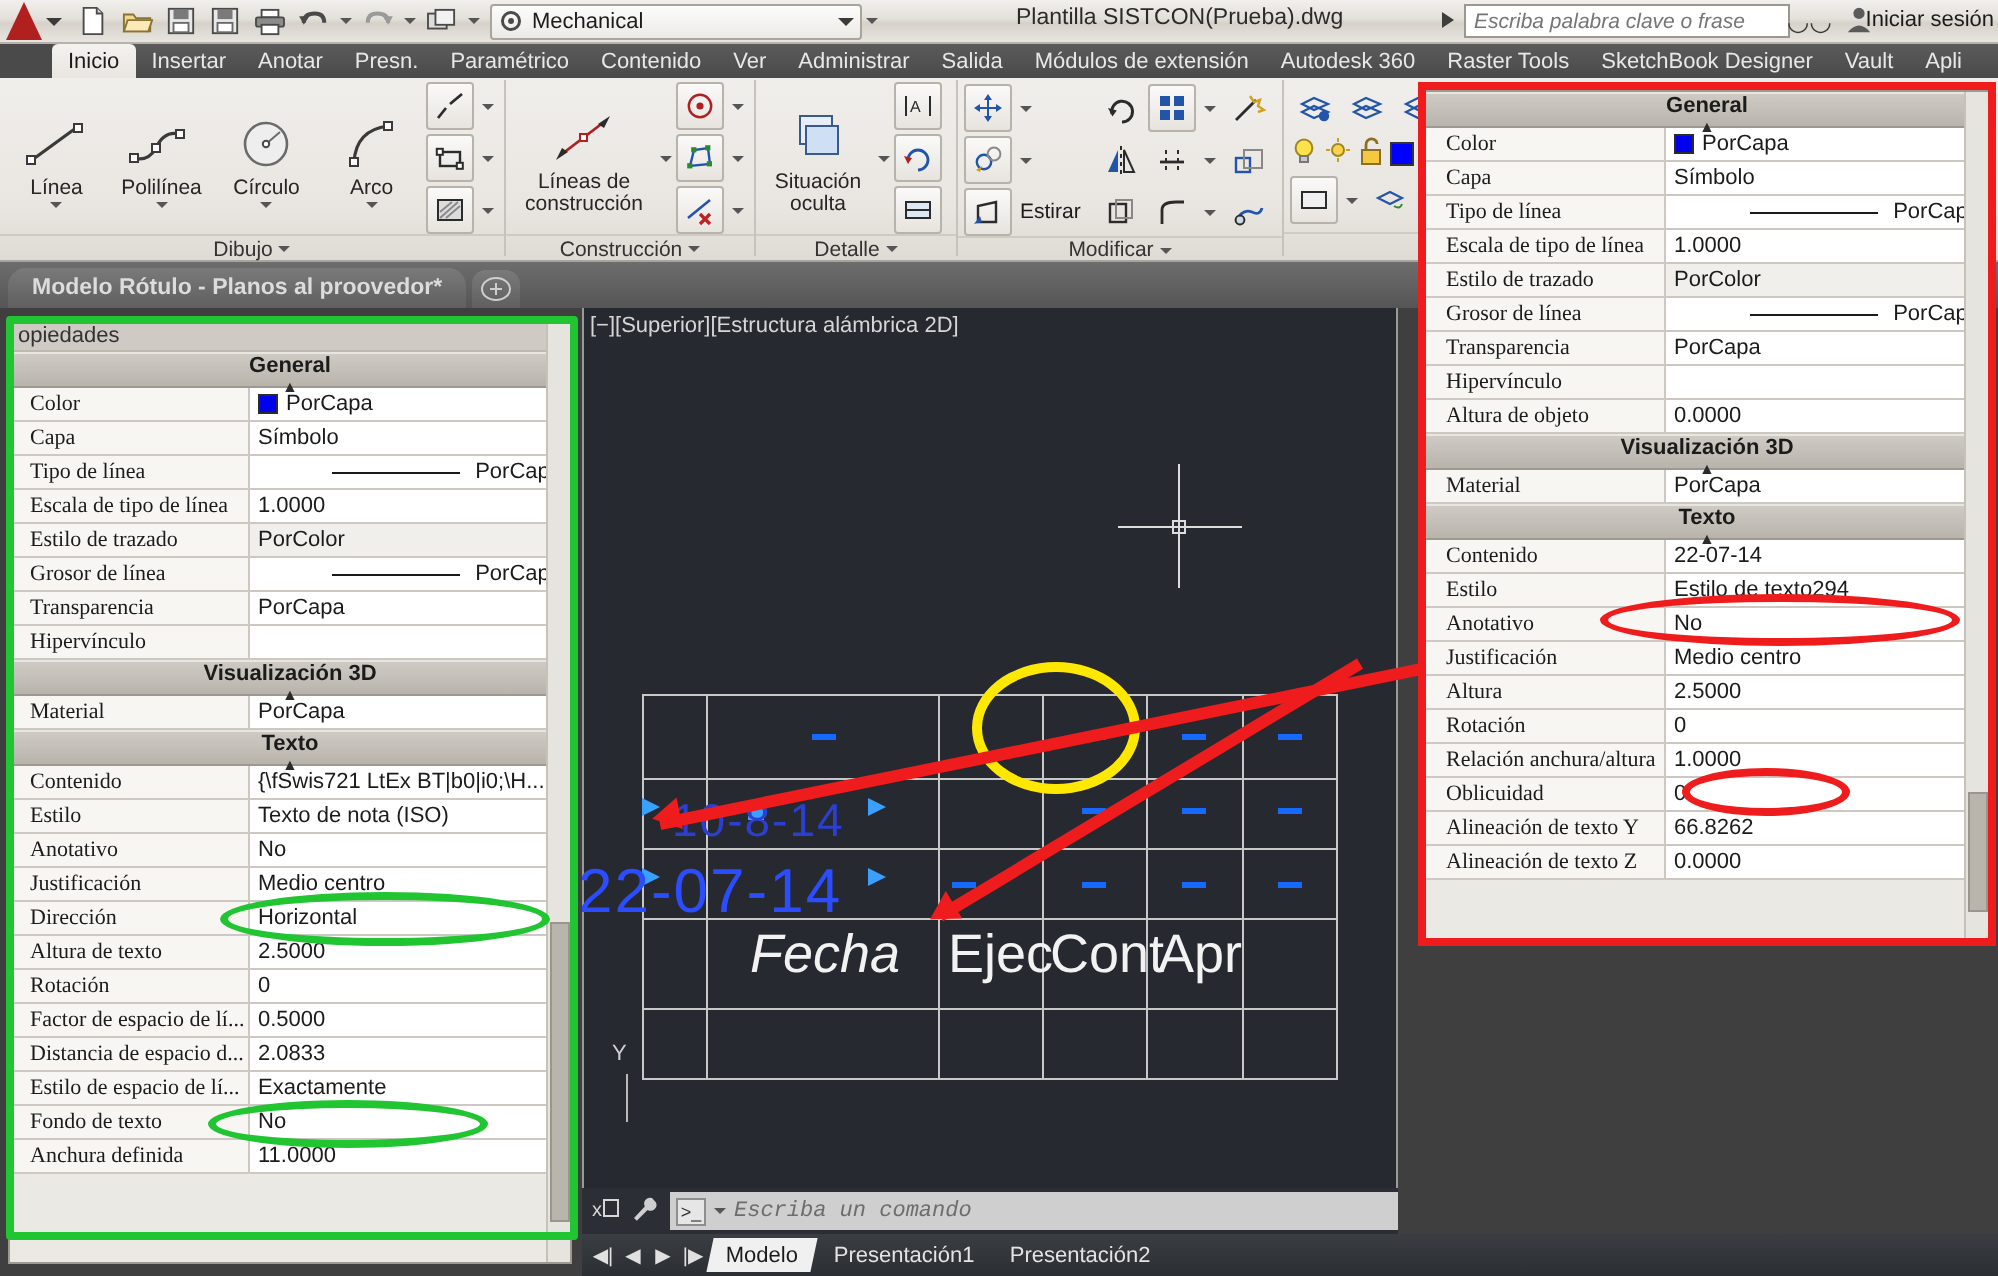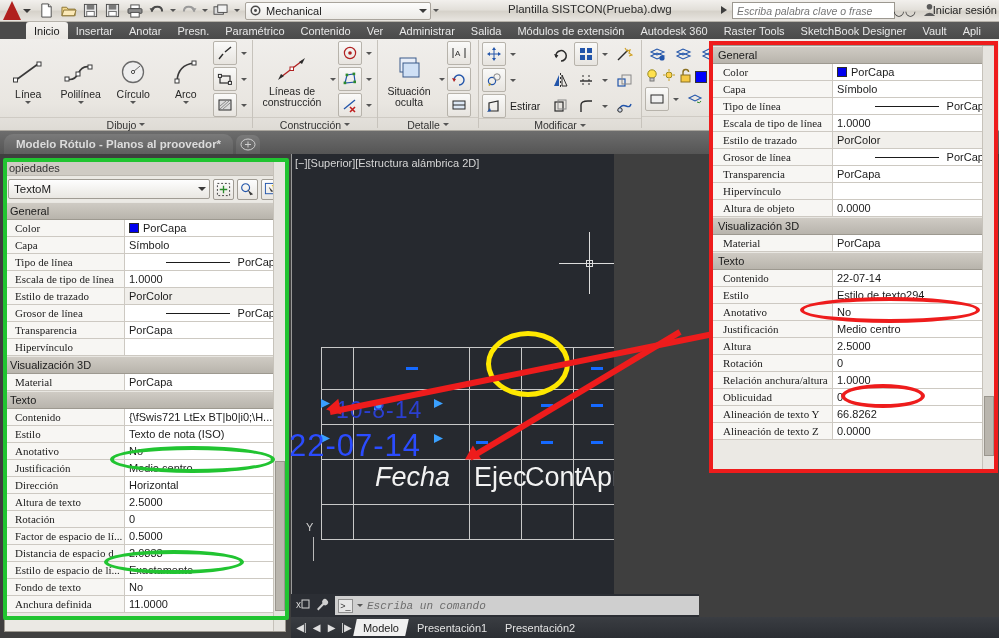--- a/index.html
+++ b/index.html
@@ -125,21 +125,21 @@
     width:24px;height:19px; display:flex;align-items:center;justify-content:center;
     background: linear-gradient(to bottom,#7a7a7a,#5f5f5f); border-top-left-radius:7px;border-top-right-radius:7px;
     color:#d8d8d8; font-size:12px;
   }
 
   
   .workarea { position:absolute; left:0; top:154px; width:999px; height:484px; background:#3f3f3f;}
 
   
   .canvas {
-    position:absolute; left:291px; top:0px; width:323px; height:440px;
+    position:absolute; left:291px; top:0px; width:408px; height:440px;
     background:#26292f; overflow:hidden;
   }
   .vp-label { position:absolute; left:4px; top:3px; color:#d6d6d6; font-size:11px; white-space:nowrap;}
   .grid-line { position:absolute; background:#c8c8c8; }
   .cross-h { position:absolute; height:1px; background:#dcdcdc;}
   .cross-v { position:absolute; width:1px; background:#dcdcdc;}
   .cross-box { position:absolute; width:7px;height:7px;border:1px solid #dcdcdc;background:transparent;}
   .tick { position:absolute; background:#1569ff; }
   .cadtxt { position:absolute; color:#2b4cff; font-family:"Liberation Sans",sans-serif; white-space:nowrap; letter-spacing:1px;}
   .cadtxt-w { position:absolute; color:#f2f2f2; font-family:"Liberation Sans",sans-serif; white-space:nowrap;}
@@ -184,22 +184,22 @@
   .pal-toolrow { height:26px; display:flex; align-items:center; padding:2px 3px; gap:3px; background:#ebe9e4;}
   .pal-combo {
     flex:1; height:20px; background: linear-gradient(to bottom,#fefefe,#e9e7e2);
     border:1px solid #a09c94; border-radius:2px; display:flex;align-items:center; padding:0 3px;
   }
   .pal-combo .v { flex:1; font-size:11.5px; color:#1b1b1b; padding-left:2px;}
   .pbtn { width:21px;height:21px; border:1px solid #a09c94; background: linear-gradient(to bottom,#fdfdfd,#e8e5e0);
           display:flex;align-items:center;justify-content:center; border-radius:2px;}
   .grp-head {
     height:18px; background: linear-gradient(to bottom,#cfcbc4,#b8b4ac);
-    display:flex; align-items:center; padding-left:5px; font-weight:normal; font-size:11px; color:#1b1b1b;
-    border-top:1px solid #e8e6e1; border-bottom:1px solid #9d9990; justify-content:space-between; padding-right:5px;
+    display:flex; align-items:center; padding-left:5px; font-weight:bold; font-size:11px; color:#1b1b1b;
+    border-top:1px solid #e8e6e1; border-bottom:1px solid #9d9990; justify-content:space-between; padding-right:5px;flex-direction:column;
   }
   .grp-head .chev { font-size:8px; color:#2b2b2b;}
   .prow { height:17px; display:flex; border-bottom:1px solid #cdc9c2; background:#ffffff;}
   .prow.alt { background:#f1efeb;}
   .prow .pk {
     width:120px; padding-left:10px; display:flex; align-items:center;
     border-right:1px solid #cdc9c2; overflow:hidden; white-space:nowrap;
     background:#f7f6f3;
     font-family:Liberation Serif, serif;
   }
@@ -873,45 +873,20 @@
       <div class="ltab">
           <span></span>
         </div>
     </div>
   </div>
 
   <div class="palette" style="left:4px; top:160px; width:282px; height:472px;">
     <div class="pal-caption">
       <span>opiedades</span>
     </div>
-    <div class="pal-toolrow">
-      <div class="pal-combo">
-        <span class="v">TextoM</span>
-        <span class="caret-dn"></span>
-      </div>
-      <div class="pbtn">
-        <svg width="15" height="15" viewBox="0 0 16 16">
-            <rect x="1.5" y="1.5" width="13" height="13" fill="none" stroke="#3a3a3a" stroke-dasharray="2 2"></rect>
-            <path d="M8 4v8M4 8h8" stroke="#2b8a2b" stroke-width="1.4"></path>
-          </svg>
-      </div>
-      <div class="pbtn">
-        <svg width="15" height="15" viewBox="0 0 16 16">
-            <circle cx="6" cy="6" r="4.2" fill="none" stroke="#2255aa" stroke-width="1.2"></circle>
-            <path d="M8 8 l6 5 -3 1z" fill="#3a3a3a"></path>
-          </svg>
-      </div>
-      <div class="pbtn">
-        <svg width="15" height="15" viewBox="0 0 16 16">
-            <rect x="1.5" y="1.5" width="11" height="11" fill="none" stroke="#2255aa"></rect>
-            <path d="M5 5 l5 5 -2.5 .5z" fill="#3a3a3a"></path>
-            <path d="M11 1 l1 2 2 .5 -1.5 1.5 .3 2 -1.8 -1 -1.8 1 .3 -2 -1.5 -1.5 2 -.5z" fill="#e8c020"></path>
-          </svg>
-      </div>
-    </div>
 
     <div class="grp-head">
       <span>General</span>
       <span class="chev">▲</span>
     </div>
     <div>
       <div class="prow">
         <div class="pk">Color</div>
         <div class="pv">
             <span class="sw-blue"></span>

